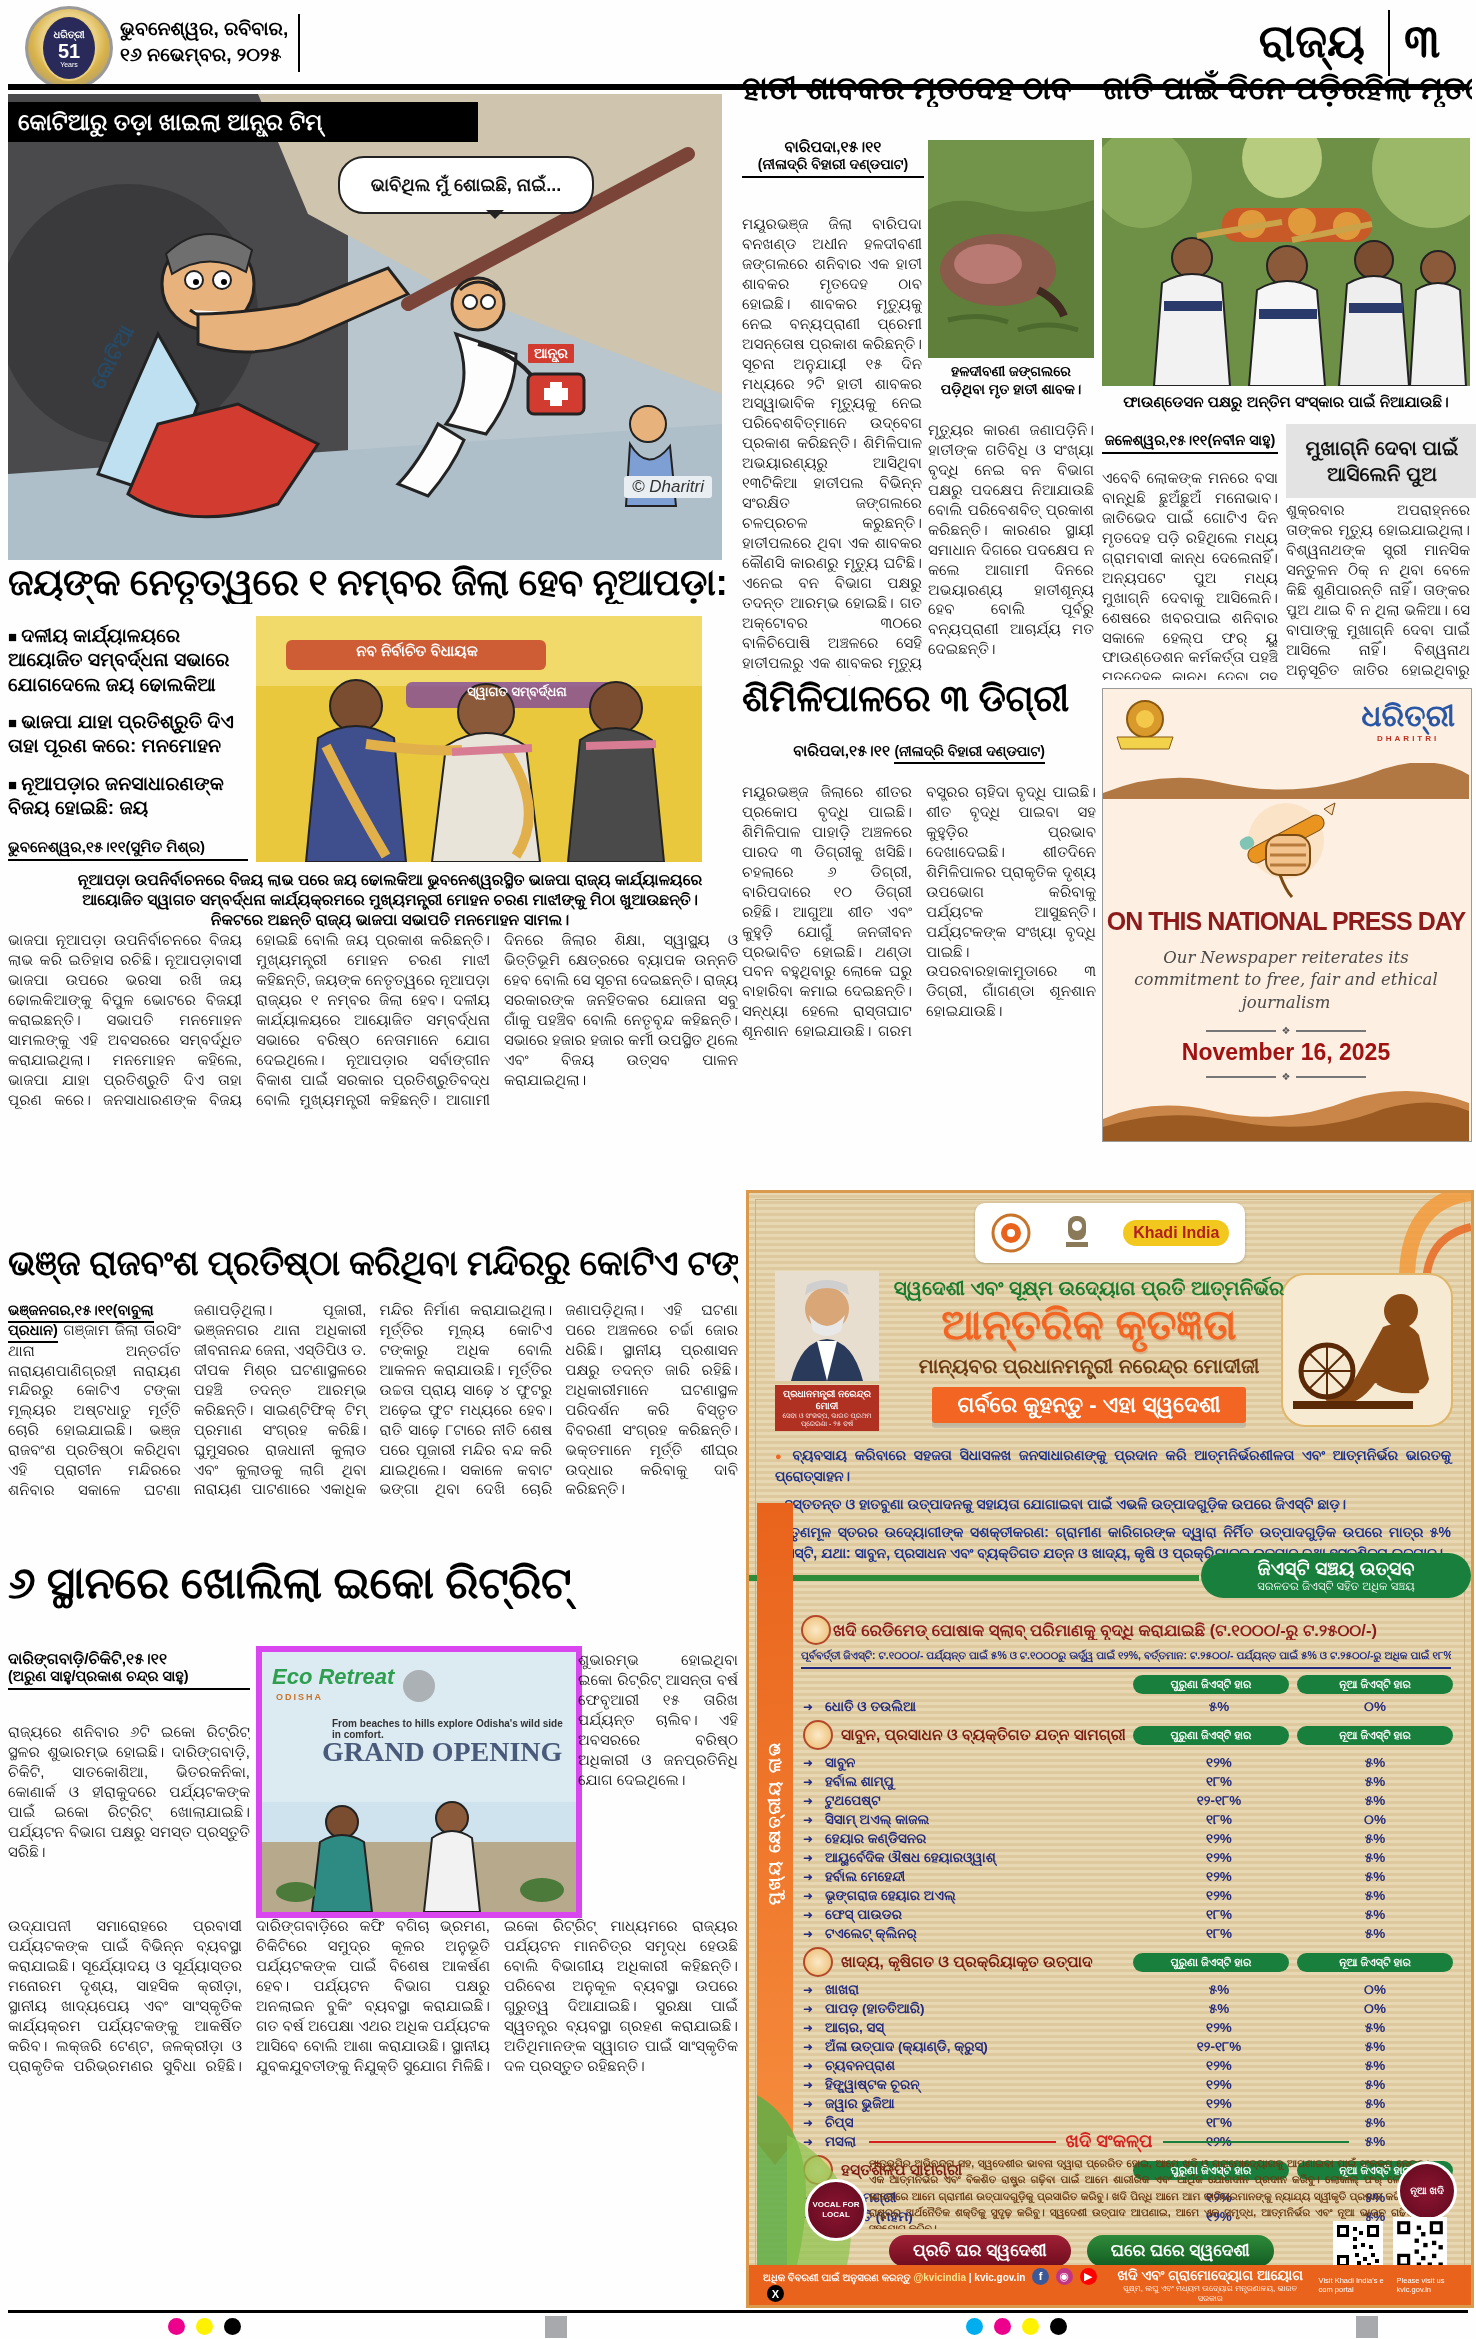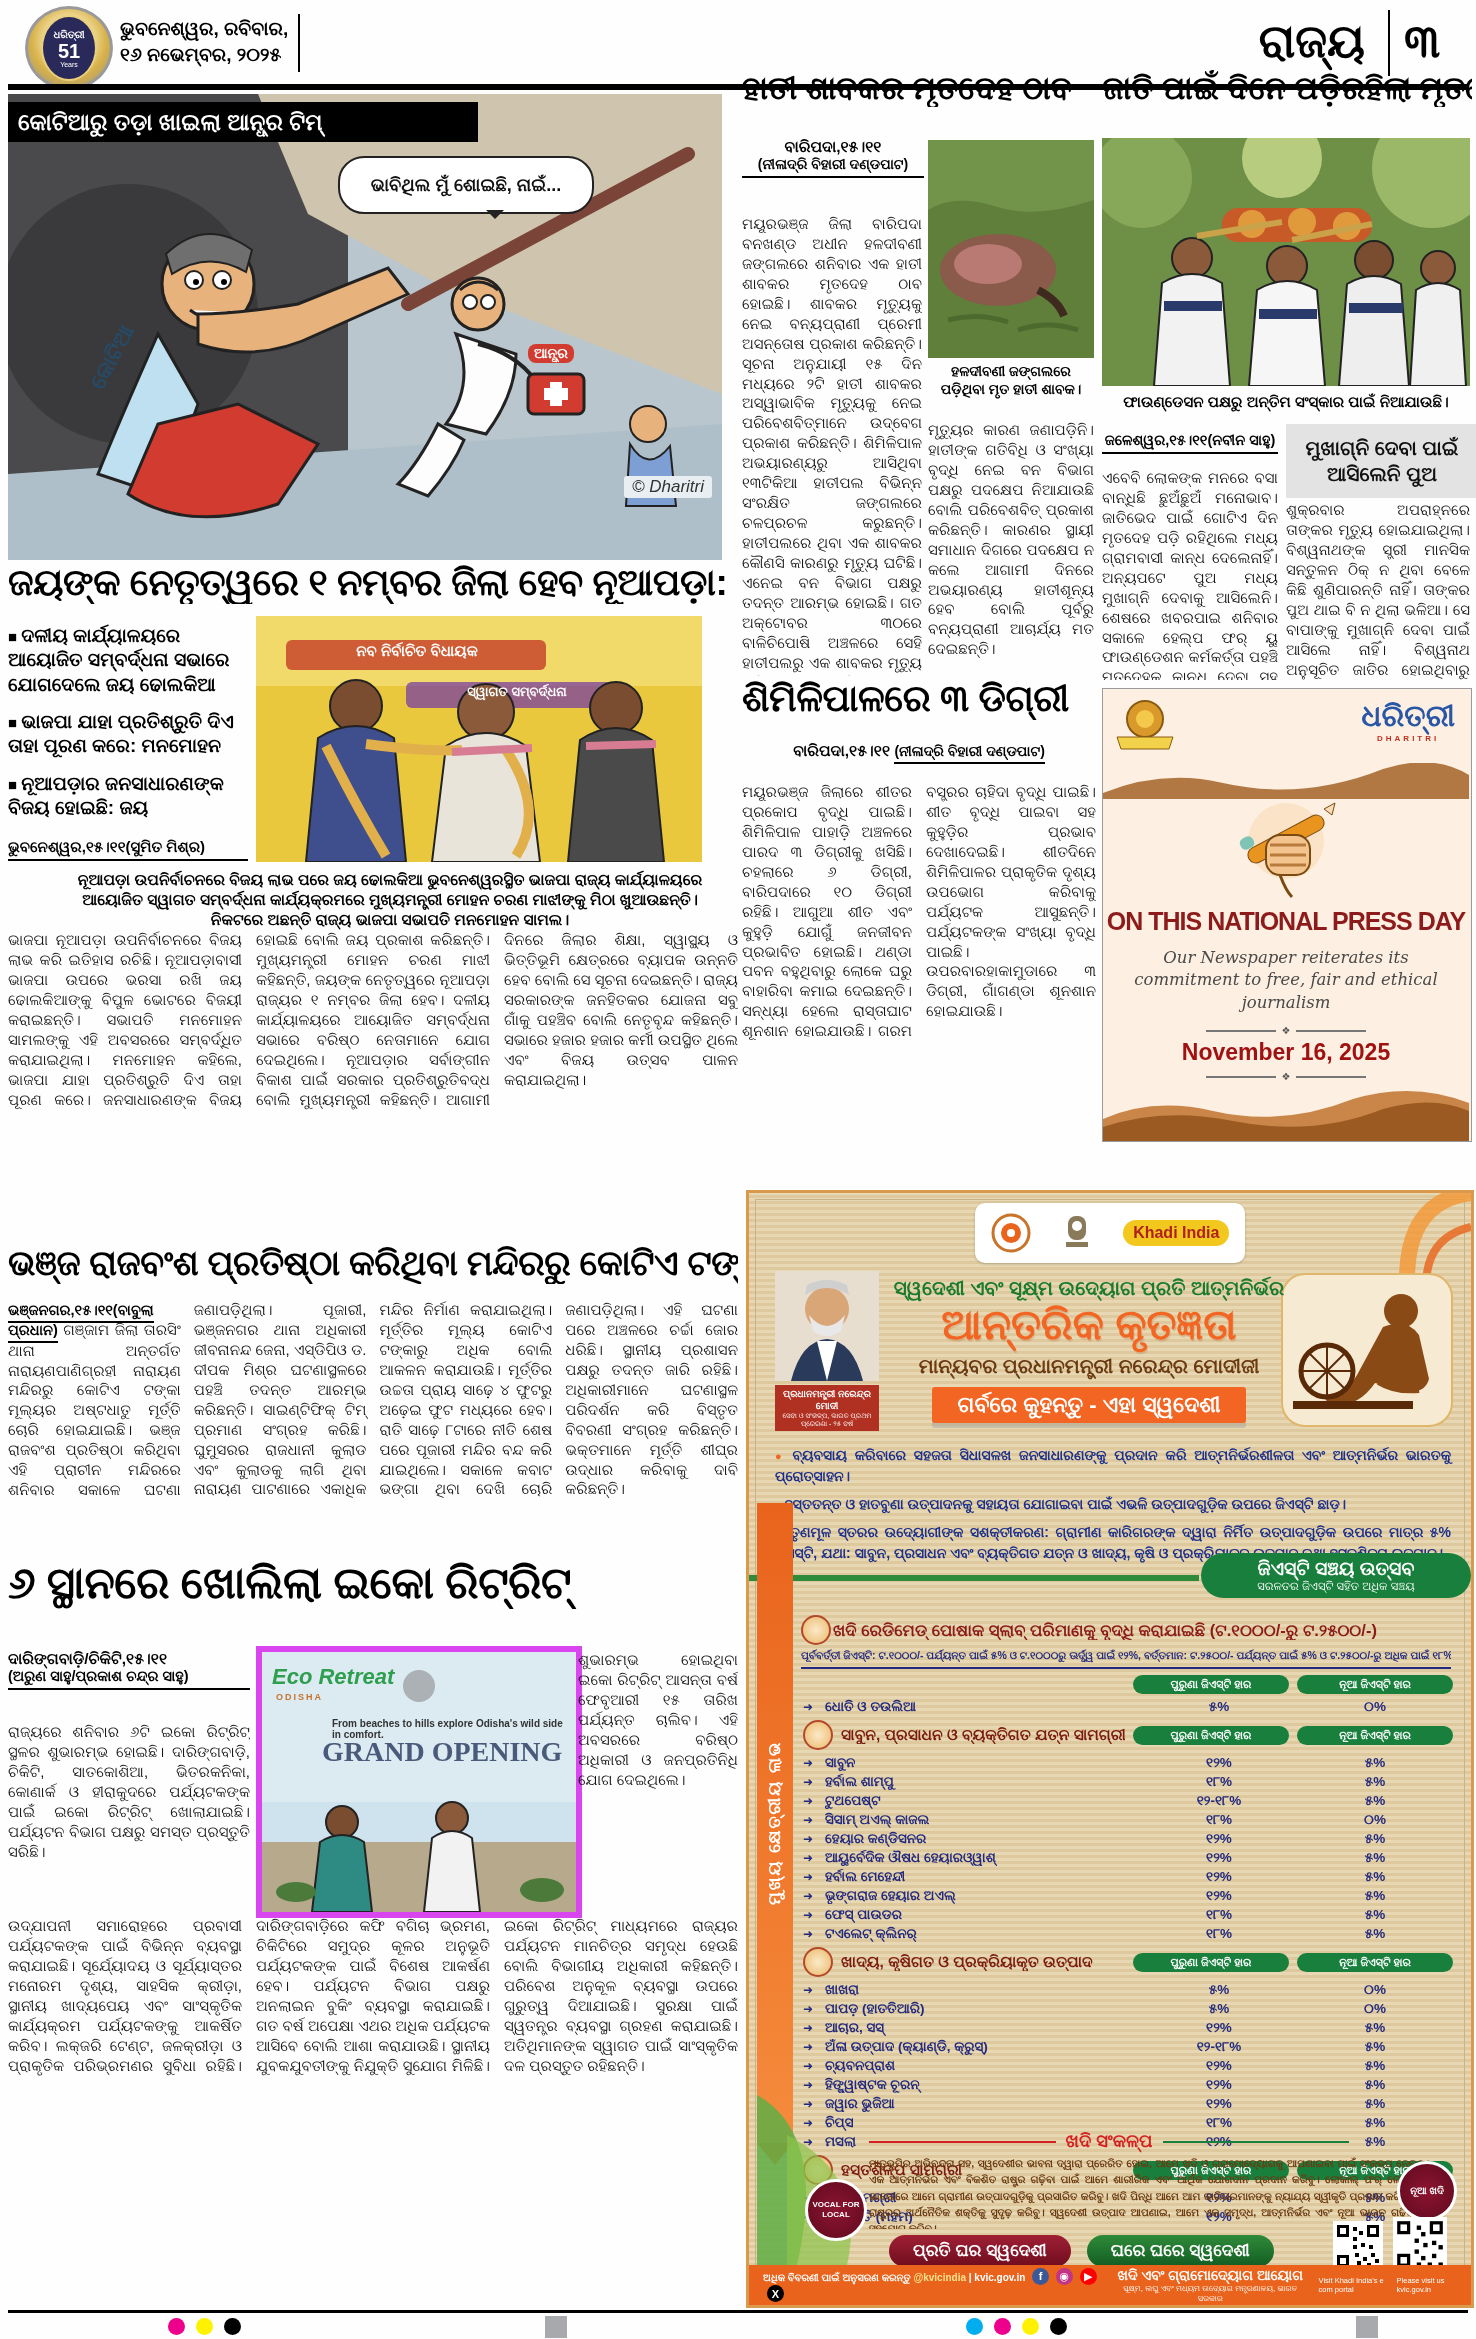--- a/index.html
+++ b/index.html
@@ -137,21 +137,21 @@
     <rect x="542" y="288" width="12" height="24" fill="#fff"></rect>
       <rect x="536" y="294" width="24" height="12" fill="#fff"></rect>
     <path d="M430 330 q-20 40 -40 60 l30 12 q24 -28 36 -56 z" fill="#fdfdfd" stroke="#222" stroke-width="3"></path>
 
     <circle cx="640" cy="330" r="18" fill="#e8b27d" stroke="#222" stroke-width="2"></circle>
     <path d="M622 350 q18 30 40 2 l6 60 -50 0 z" fill="#7d9fd3" stroke="#222" stroke-width="2"></path>
   </svg>
   <div class="abs cart-title" style="left:0;top:8px;width:450px;height:40px;">କୋଟିଆରୁ ତଡ଼ା ଖାଇଲା ଆନ୍ଧ୍ର ଟିମ୍</div>
   <div class="abs bubble" style="left:330px;top:62px;width:252px;height:54px;">ଭାବିଥିଲ ମୁଁ ଶୋଇଛି, ନାଇଁ...</div>
   <div class="abs" style="left:70px;top:250px;transform:rotate(-62deg);font-weight:bold;font-size:22px;color:#274a66;">କୋଟିଆ</div>
-  <div class="abs" style="left:520px;top:250px;background:#d23b2f;color:#fff;font-weight:bold;font-size:14px;padding:1px 6px;border-radius:8px;">ଆନ୍ଧ୍ର</div>
+  <div class="abs" style="left:520px;top:250px;background:#d23b2f;color:#fff;font-weight:bold;font-size:14px;padding:1px 6px;border-radius:1px;">ଆନ୍ଧ୍ର</div>
   <div class="abs credit" style="right:10px;bottom:62px;">© Dharitri</div>
 </div>
 
 <div class="abs hl nowrap" style="left:742px;top:70px;width:354px;font-size:32px;">ହାତୀ ଶାବକର ମୃତଦେହ ଠାବ</div>
 <div class="abs" style="left:742px;top:138px;width:182px;text-align:center;">
   <div class="dateline">ବାରିପଦା,୧୫।୧୧</div>
   <div class="dateline dl-u" style="font-size:14px;">(ନୀଳାଦ୍ରି ବିହାରୀ ଦଣ୍ଡପାଟ)</div>
 </div>
 <div class="ph" style="left:928px;top:140px;width:166px;height:218px;">
   <svg width="166" height="218" viewBox="0 0 166 218">

